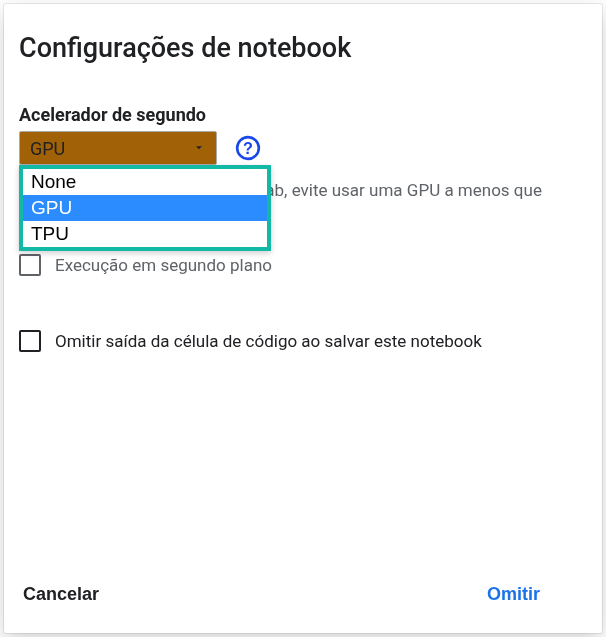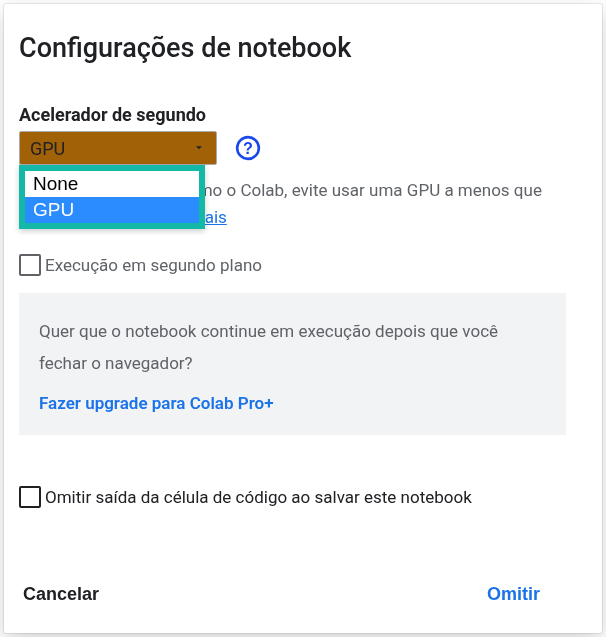--- a/index.html
+++ b/index.html
@@ -70,23 +70,23 @@
       width: 26px;
       height: 26px;
       display: flex;
       align-items: center;
       justify-content: center;
     }
     .dropdown-list {
       position: absolute;
       top: 33px;
       left: -1px;
-      width: 186px;
+      width: 252px;
       background: #fff;
-      border: 6px solid #14b8a6;
+      border: 4px solid #14b8a6;
       box-shadow: 0 2px 6px rgba(0,0,0,0.2);
       z-index: 10;
     }
     .dropdown-option {
       padding: 2px 8px;
       font-size: 19px;
       color: #000;
       cursor: pointer;
       font-family: Arial, sans-serif;
     }
@@ -101,21 +101,21 @@
       line-height: 1.6;
     }
     .link {
       color: #1a73e8;
       text-decoration: underline;
       cursor: pointer;
     }
     .checkbox-row {
       display: flex;
       align-items: flex-start;
-      gap: 4px;
+      gap: 14px;
       margin-top: 22px;
     }
     .checkbox {
       width: 22px;
       height: 22px;
       border: 2px solid #5f6368;
       border-radius: 2px;
       flex-shrink: 0;
       cursor: pointer;
       margin-top: 1px;
@@ -188,43 +188,40 @@
       <div class="select-box">
         <span>GPU</span>
         <span class="chevron">
           <svg width="14" height="14" viewBox="0 0 24 24">
               <path d="M7 10l5 5 5-5z" fill="#202124"></path>
             </svg>
         </span>
         <div class="dropdown-list">
           <div class="dropdown-option">None</div>
           <div class="dropdown-option selected">GPU</div>
+          <div class="dropdown-option">TPU</div>
         </div>
       </div>
       <span class="help-icon">
         <svg width="26" height="26" viewBox="0 0 24 24">
           <circle cx="12" cy="12" r="10" fill="none" stroke="#1a47e8" stroke-width="2.4"></circle>
           <text x="12" y="17.5" text-anchor="middle" font-size="15" font-weight="bold" fill="#1a47e8" font-family="Arial">?</text>
         </svg>
       </span>
     </div>
     <div class="info-text">
       <span>Para aproveitar ao máximo o Colab, evite usar uma GPU a menos que precise de uma. </span><span class="link">Saiba mais</span>
     </div>
   </div>
 
   <div class="checkbox-row">
     <div class="checkbox"></div>
     <div class="checkbox-label">Execução em segundo plano</div>
   </div>
 
-  <div class="upsell-box">
-    <div class="upsell-text">Quer que o notebook continue em execução depois que você fechar o navegador?</div>
-    <div class="upsell-link">Fazer upgrade para Colab Pro+</div>
-  </div>
 
   <div class="spacer"></div>
 
   <div class="checkbox-row">
     <div class="checkbox dark"></div>
     <div class="checkbox-label dark">Omitir saída da célula de código ao salvar este notebook</div>
   </div>
 
   <div class="actions">
     <button class="btn btn-cancel">Cancelar</button>

